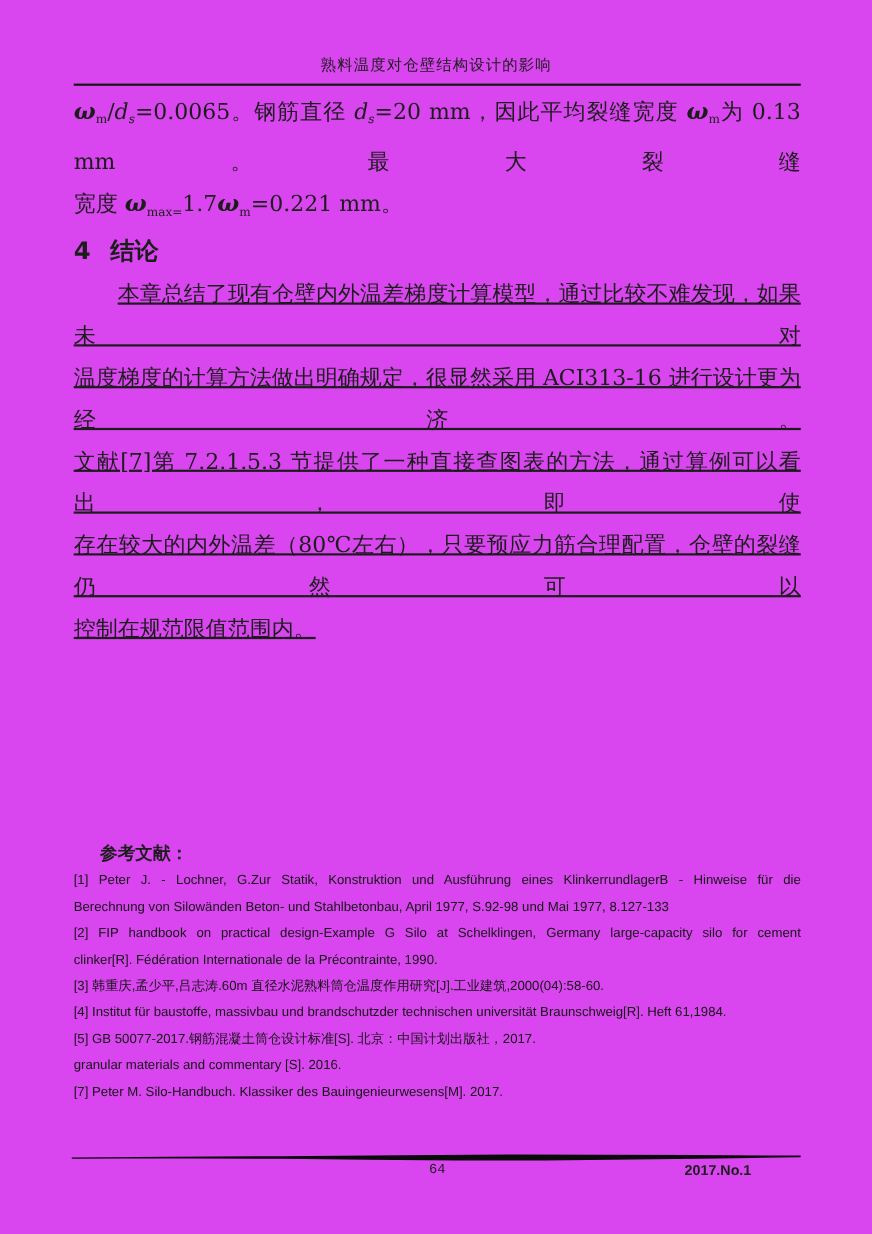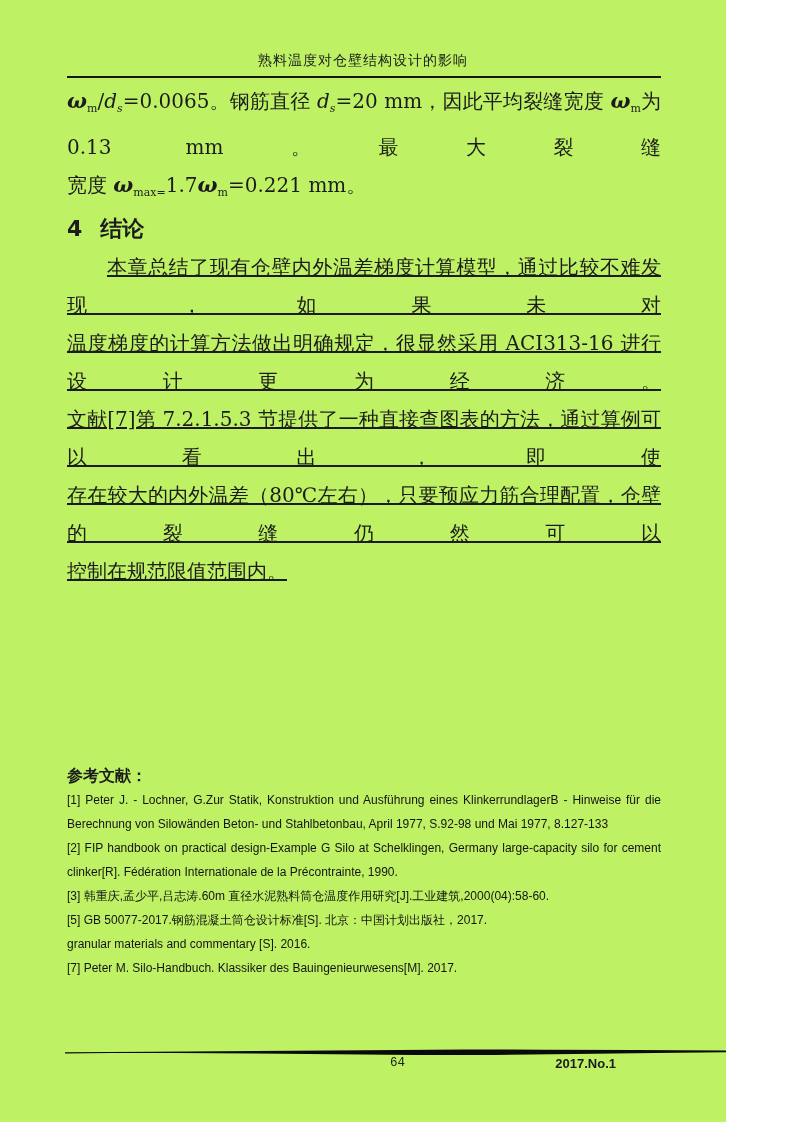--- a/index.html
+++ b/index.html
@@ -1,20 +1,20 @@
 <!DOCTYPE html>
 <html><head>
 <meta charset="utf-8">
 <style>
   html, body { margin: 0; padding: 0; background: #ffffff; }
   .page {
     position: relative;
-    width: 726px;
+    width: 793px;
     height: 1122px;
-    background: #bef264;
+    background: #d946ef;
     color: #1c1c1c;
     font-family: "DejaVu Serif", "Liberation Serif", serif;
     overflow: hidden;
   }
   
   .running-head {
     padding-top: 50px;
     text-align: center;
     font-size: 14px;
     letter-spacing: 1px;
@@ -63,20 +63,21 @@
   .para .pline { text-align: justify; text-align-last: justify; }
   .para .pline.first { text-indent: 40px; }
   .para .pline.last { text-align: left; text-align-last: left; }
   
   .refs { margin: 174px 65px 0 67px; }
   .refs-heading {
     font-family: "DejaVu Sans", "Liberation Sans", sans-serif;
     font-weight: bold;
     font-size: 16px;
     line-height: 24px;
+    margin-left: 24px;
   }
   .ref-line {
     font-family: "Liberation Sans", "DejaVu Sans", sans-serif;
     font-size: 12px;
     line-height: 24px;
     color: #141414;
   }
   .ref-line.just { text-align: justify; text-align-last: justify; }
   
   .footer-rule {
@@ -129,20 +130,21 @@
     <div class="pline last">控制在规范限值范围内。</div>
   </div>
 
   <div class="refs">
     <div class="refs-heading">参考文献：</div>
     <div class="ref-line just">[1] Peter J. - Lochner, G.Zur Statik, Konstruktion und Ausführung eines KlinkerrundlagerB - Hinweise für die</div>
     <div class="ref-line">Berechnung von Silowänden Beton- und Stahlbetonbau, April 1977, S.92-98 und Mai 1977, 8.127-133</div>
     <div class="ref-line just">[2] FIP handbook on practical design-Example G Silo at Schelklingen, Germany large-capacity silo for cement</div>
     <div class="ref-line">clinker[R]. Fédération Internationale de la Précontrainte, 1990.</div>
     <div class="ref-line">[3] 韩重庆,孟少平,吕志涛.60m 直径水泥熟料筒仓温度作用研究[J].工业建筑,2000(04):58-60.</div>
+    <div class="ref-line">[4] Institut für baustoffe, massivbau und brandschutzder technischen universität Braunschweig[R]. Heft 61,1984.</div>
     <div class="ref-line">[5] GB 50077-2017.钢筋混凝土筒仓设计标准[S]. 北京：中国计划出版社，2017.</div>
     <div class="ref-line">granular materials and commentary [S]. 2016.</div>
     <div class="ref-line">[7] Peter M. Silo-Handbuch. Klassiker des Bauingenieurwesens[M]. 2017.</div>
   </div>
 
   <svg class="footer-rule" viewBox="0 0 663 10" xmlns="http://www.w3.org/2000/svg" preserveAspectRatio="none">
     <polygon fill="#0a0a0a" points="0,4.3 90,3.7 190,3.1 300,2.2 400,1.5 480,1.7 570,2.1 663,2.5 663,4.1 590,5.1 510,6.1 430,7.0 350,7.1 270,6.3 190,5.5 110,5.1 45,5.1 0,5.4"></polygon>
   </svg>
   <div class="page-number">64</div>
   <div class="issue-label">2017.No.1</div>

